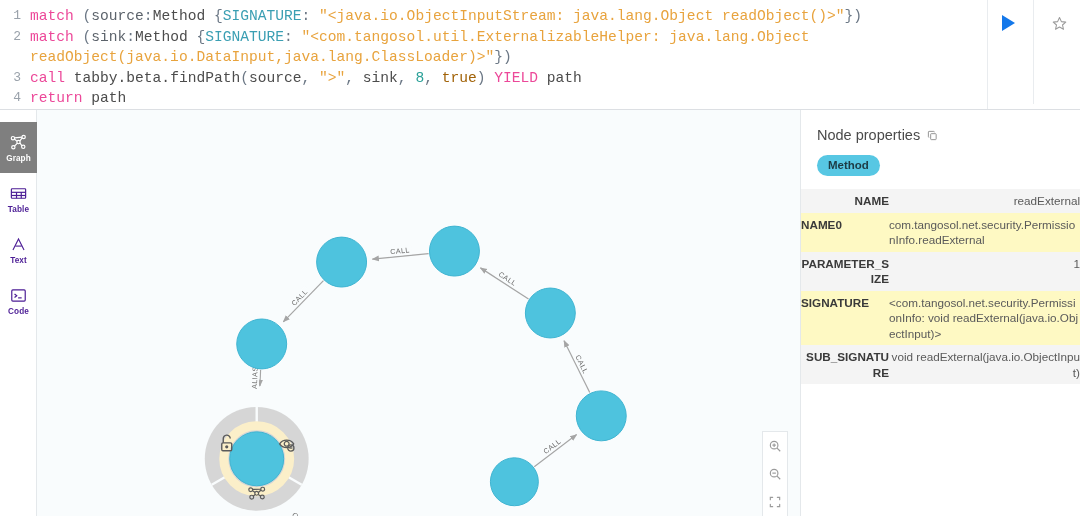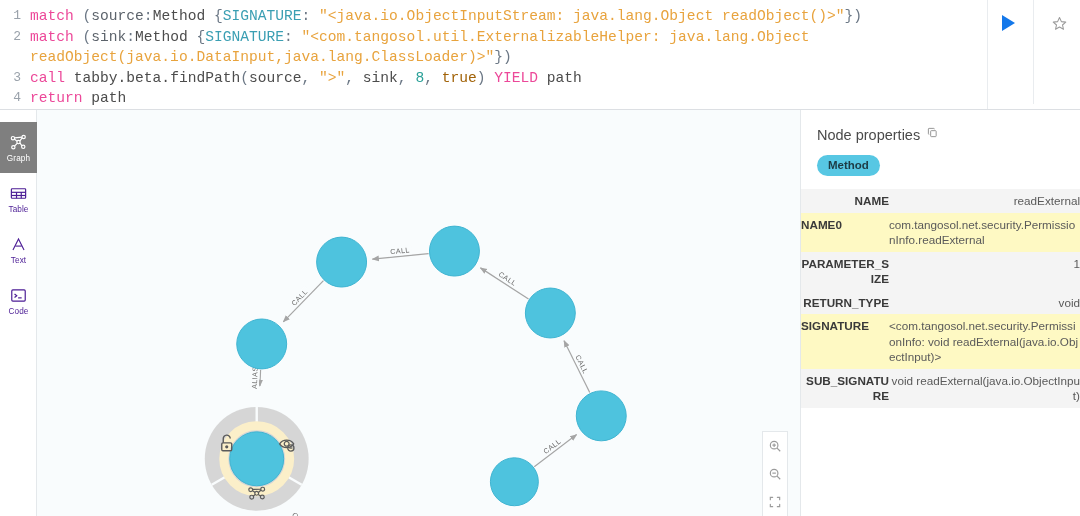--- a/index.html
+++ b/index.html
@@ -72,20 +72,21 @@
     display: flex;
     background: #ffffff;
   }
 
   
   .tabs {
     width: 37px; min-width: 37px; height: 406px;
     background: #ffffff;
     border-right: 1px solid #e4e8eb;
     padding-top: 12px;
+    font-weight: bold;
   }
   .tab {
     width: 37px; height: 51px;
     display: flex; flex-direction: column;
     align-items: center; justify-content: center;
     color: #4c1d95; cursor: pointer; gap: 2px;
   }
   .tab.active { background: #7f7f7f; color: #ffffff; }
   .tab .tlabel { font-size: 8.2px; letter-spacing: .1px; }
   .tab svg { display: block; }
@@ -115,21 +116,21 @@
   .props {
     width: 280px; min-width: 280px; height: 406px;
     background: #ffffff;
     border-left: 1px solid #e4e8eb;
     overflow: hidden;
     position: relative;
   }
   .props-title {
     font-size: 14.5px; color: #4a4a4a;
     padding: 17px 0 0 16px;
-    display: flex; gap: 7px;
+    display: flex; align-items: center; gap: 7px;
   }
   .props-label-row { padding: 12px 0 13px 16px; }
   .chip {
     display: inline-block;
     background: #57c7e3; color: #1d3b44;
     font-size: 11.5px; font-weight: bold;
     border-radius: 11px;
     padding: 4px 11px 5px 11px;
   }
   table.ptable {
@@ -365,24 +366,20 @@
               <td class="pval">readExternal</td>
             </tr>
             <tr class="even">
               <td class="pkey">NAME0</td>
               <td class="pval">com.tangosol.net.security.PermissionInfo.readExternal</td>
             </tr>
             <tr class="odd">
               <td class="pkey">PARAMETER_SIZE</td>
               <td class="pval">1</td>
             </tr>
-            <tr class="odd">
-              <td class="pkey">RETURN_TYPE</td>
-              <td class="pval">void</td>
-            </tr>
             <tr class="even">
               <td class="pkey">SIGNATURE</td>
               <td class="pval">&lt;com.tangosol.net.security.PermissionInfo: void readExternal(java.io.ObjectInput)&gt;</td>
             </tr>
             <tr class="odd">
               <td class="pkey">SUB_SIGNATURE</td>
               <td class="pval">void readExternal(java.io.ObjectInput)</td>
             </tr>
           </tbody>
       </table>

